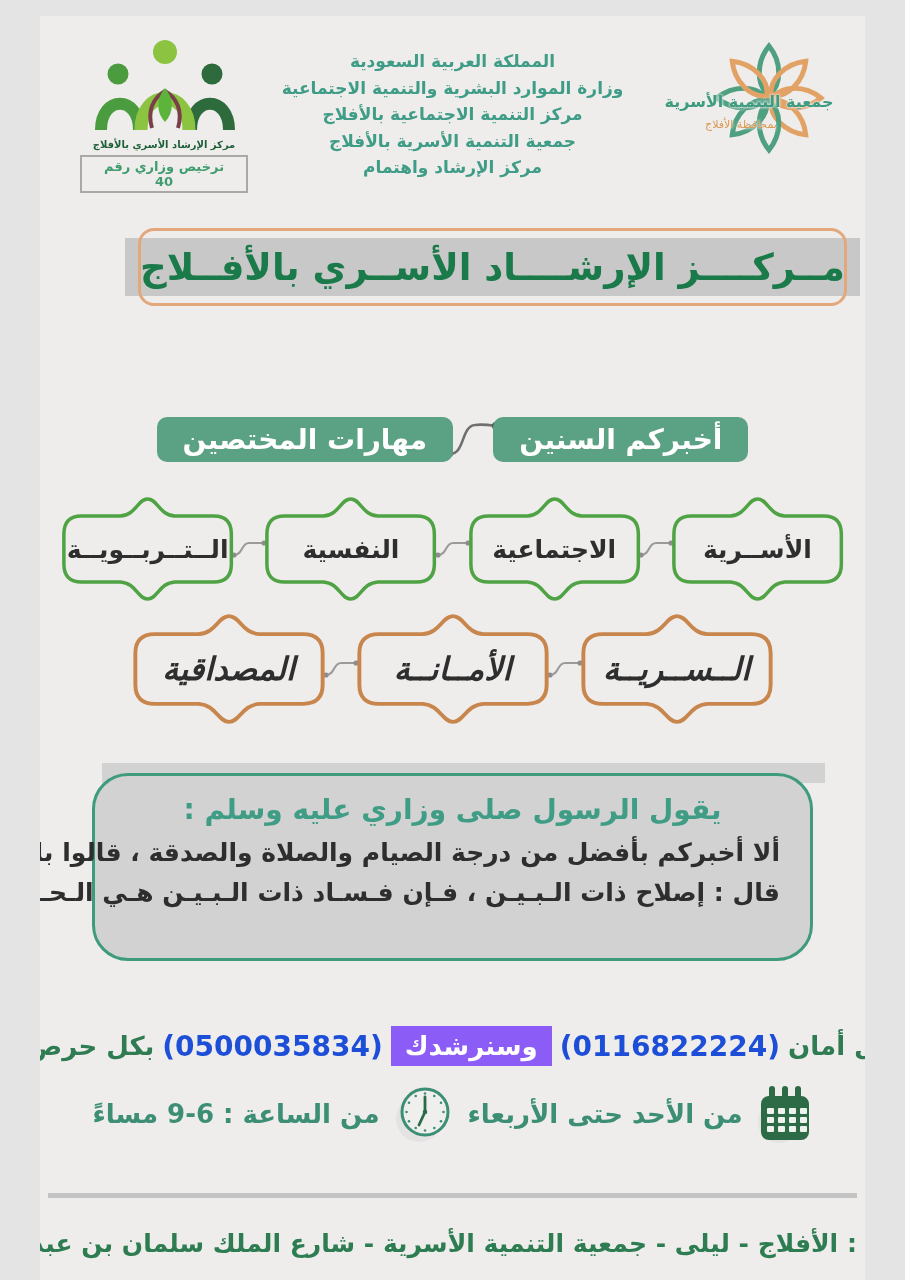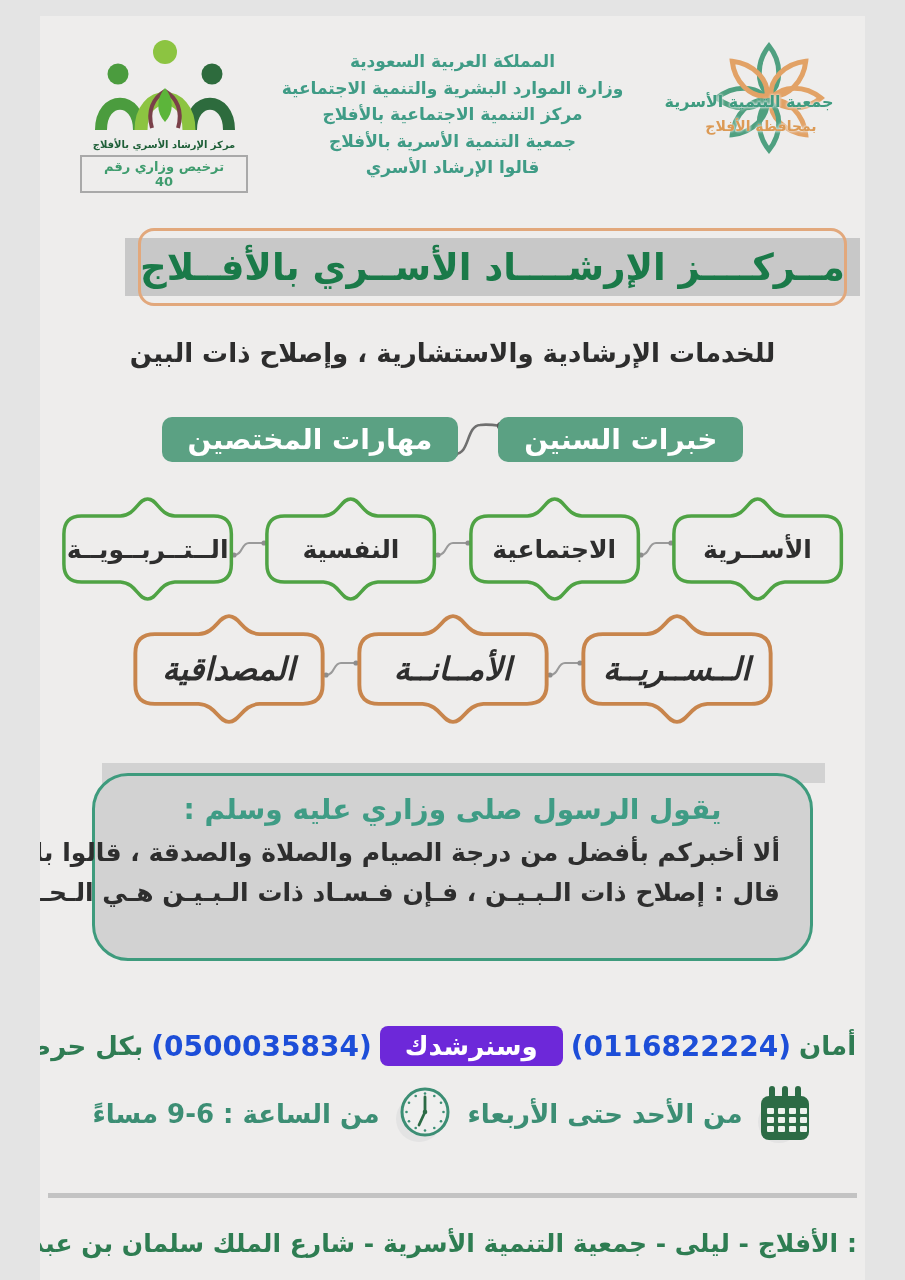--- a/index.html
+++ b/index.html
@@ -11,22 +11,22 @@
   .gov-lines { position:absolute; top:32px; left:0; right:0; text-align:center;
                color:#3f9c86; font-weight:bold; font-size:17px; line-height:26.5px; }
   .logo-left { position:absolute; left:40px; top:22px; width:168px; text-align:center; }
   .logo-left .ribbon { margin-top:2px; color:#1e5f38; font-weight:bold; font-size:10px; white-space:nowrap; }
   .logo-left .license { display:inline-block; margin-top:5px; border:2px solid #a9a9a9;
                         color:#3f9c6e; font-weight:bold; font-size:13px; padding:2px 12px; }
   .logo-right { position:absolute; right:16px; top:6px; width:196px; height:162px; }
   .logo-right .rl1 { position:absolute; top:70px; left:8px; width:176px; text-align:center;
                      color:#3f9c80; font-weight:bold; font-size:16px; white-space:nowrap;
                      text-shadow:0 0 3px #eeedec, 0 0 3px #eeedec; }
-  .logo-right .rl2 { position:absolute; top:96px; left:20px; width:176px; text-align:center;
-                     color:#dc9a55; font-weight:bold; font-size:14px; white-space:nowrap;
+  .logo-right .rl2 { position:absolute; top:96px; left:0; width:176px; text-align:center;
+                     color:#dc9a55; font-weight:normal; font-size:11px; white-space:nowrap;
                      text-shadow:0 0 3px #eeedec, 0 0 3px #eeedec; }
 
   
   .title-banner { position:absolute; top:212px; left:98px; width:709px; height:78px; }
   .title-gray   { position:absolute; top:10px; bottom:10px; left:-13px; right:-13px; background:#c8c8c8; z-index:1; }
   .title-orange { position:absolute; inset:0; border:3px solid #e2a87c; border-radius:16px; z-index:2; }
   .title-text   { position:absolute; inset:0; display:flex; align-items:center; justify-content:center;
                   font-size:37px; font-weight:bold; color:#1a7a49; z-index:3; white-space:nowrap; }
 
   .subtitle { position:absolute; top:322px; left:0; right:0; text-align:center;
@@ -60,22 +60,22 @@
             background:#d2d2d2; border:3px solid #3e9b7d; border-radius:36px;
             padding:17px 30px 0; z-index:2; }
   .hadith-title { text-align:center; color:#3f9c85; font-size:28px; font-weight:bold; margin-bottom:12px; }
   .hadith-line  { color:#2e2e2e; font-size:25px; font-weight:bold; text-align:right; margin-bottom:11px; white-space:nowrap; }
 
   
   .contact { position:absolute; top:990px; left:0; right:0; display:flex;
              justify-content:center; align-items:center; gap:8px; }
   .contact .green  { color:#2f7c53; font-weight:bold; font-size:26px; white-space:nowrap; }
   .contact .orange { color:#1d4ed8; font-weight:bold; font-size:28px; white-space:nowrap; }
-  .contact .badge2 { background:#6d28d9; color:#ffffff; border-radius:8px;
-                     padding:5px 25px; font-size:26px; font-weight:bold; white-space:nowrap; }
+  .contact .badge2 { background:#8b5cf6; color:#ffffff; border-radius:0;
+                     padding:5px 14px; font-size:26px; font-weight:bold; white-space:nowrap; }
 
   
   .schedule { position:absolute; top:1066px; left:0; right:0; display:flex;
               justify-content:center; align-items:center; gap:12px;
               color:#3c8e74; font-weight:bold; font-size:26px; }
   .schedule span { white-space:nowrap; }
 
   .divider { position:absolute; top:1177px; left:8px; right:8px; height:5px; background:#c3c3c3; }
 
   
@@ -87,21 +87,21 @@
 </head>
 <body>
 
 <div class="page">
 
   <div class="gov-lines">
     <div>المملكة العربية السعودية</div>
     <div>وزارة الموارد البشرية والتنمية الاجتماعية</div>
     <div>مركز التنمية الاجتماعية بالأفلاج</div>
     <div>جمعية التنمية الأسرية بالأفلاج</div>
-    <div>قالوا الإرشاد الأسري</div>
+    <div>مركز الإرشاد واهتمام</div>
   </div>
 
   <div class="logo-left">
     <svg width="165" height="95" viewBox="0 0 165 95">
       <circle cx="36" cy="36" r="10.5" fill="#4b9c3e"></circle>
       <path d="M19 92 C19 57 57 57 57 92" stroke="#4b9c3e" stroke-width="12" fill="none"></path>
       <circle cx="130" cy="36" r="10.5" fill="#2d6b3d"></circle>
       <path d="M109 92 C109 57 147 57 147 92" stroke="#2d6b3d" stroke-width="12" fill="none"></path>
       <circle cx="83" cy="14" r="12" fill="#8cc441"></circle>
       <path d="M59 92 C59 50 107 50 107 92" stroke="#8cc441" stroke-width="13" fill="none"></path>
@@ -129,24 +129,23 @@
     <div class="rl1">جمعية التنمية الأسرية</div>
     <div class="rl2">بمحافظة الأفلاج</div>
   </div>
 
   <div class="title-banner">
     <div class="title-gray"></div>
     <div class="title-orange"></div>
     <div class="title-text">مــركــــز الإرشــــاد الأســري بالأفــلاج</div>
   </div>
 
-  <div class="subtitle">للخدمات الإرشادية والاستشارية ، وإصلاح ذات البين</div>
 
   <div class="badges">
-    <div class="badge">خبرات السنين</div>
+    <div class="badge">أخبركم السنين</div>
     <svg class="bconn" width="52" height="46" viewBox="0 0 52 46">
       <path d="M3 38 C18 38 14 10 28 9 C36 8 42 9 49 10" fill="none" stroke="#6f6f6f" stroke-width="2.6"></path>
       <circle cx="49" cy="10" r="4.2" fill="#555555"></circle>
       <circle cx="3" cy="38" r="3" fill="#6f6f6f"></circle>
     </svg>
     <div class="badge">مهارات المختصين</div>
   </div>
 
   <div class="brow services">
     <div class="bracket g">

